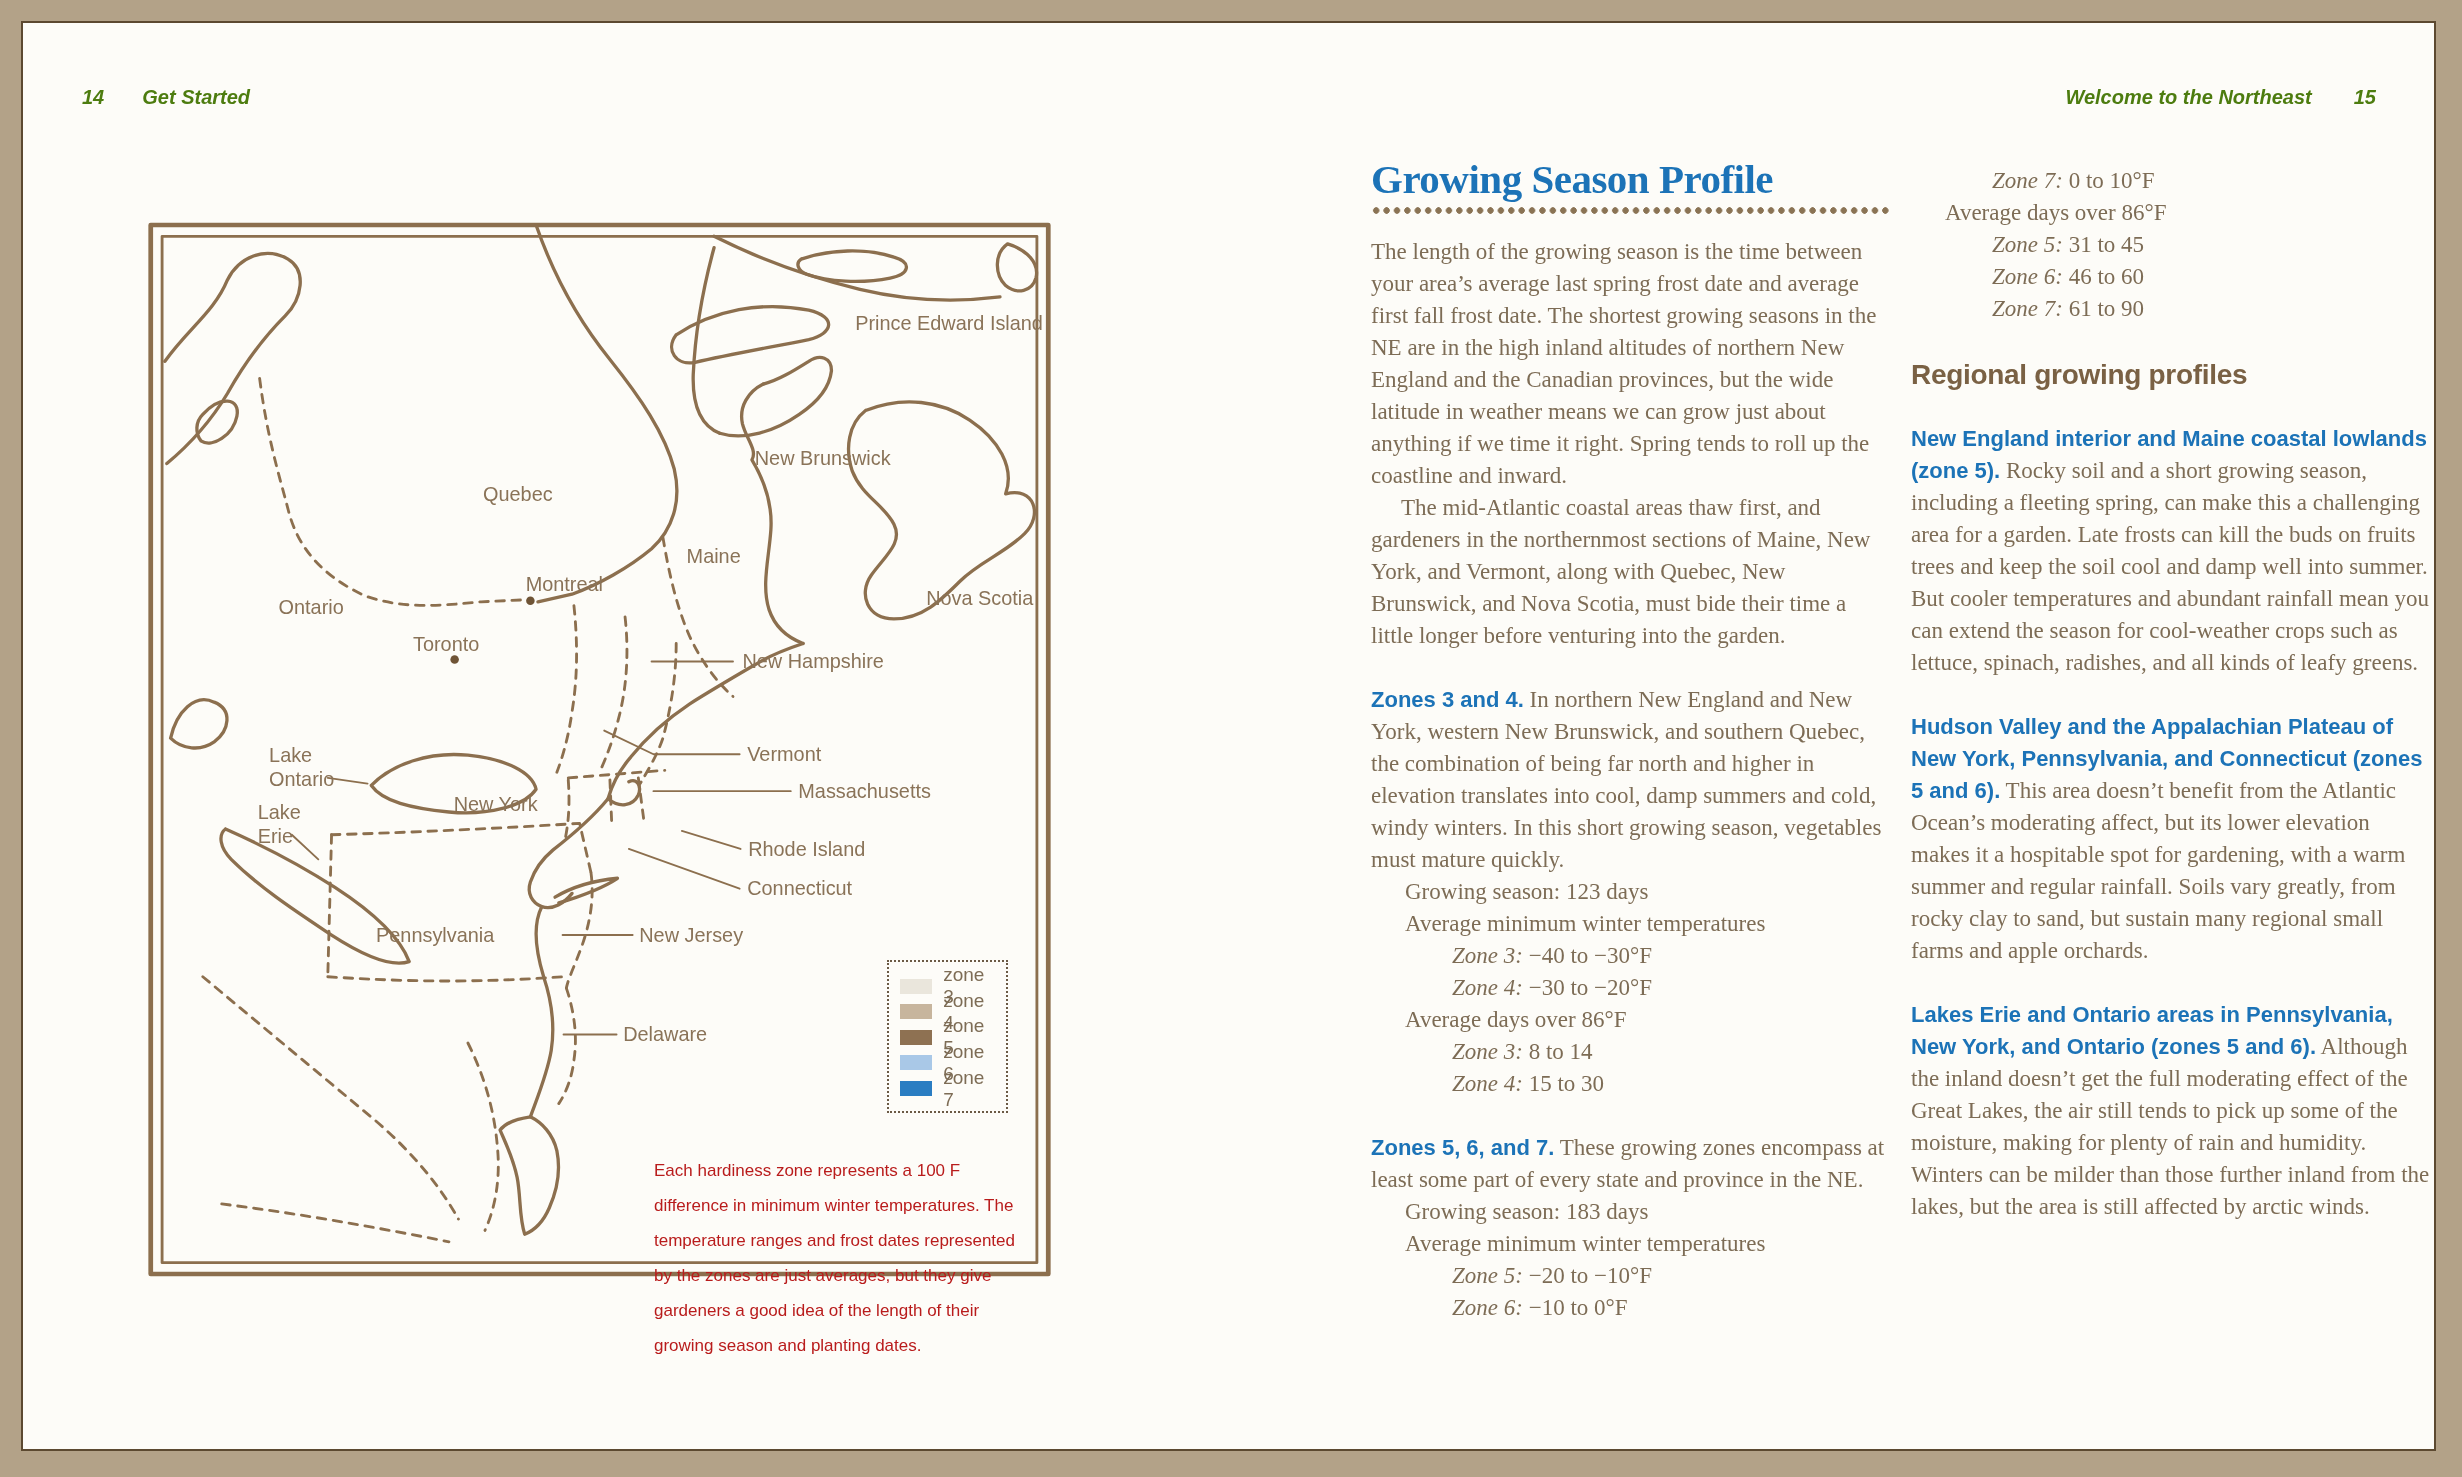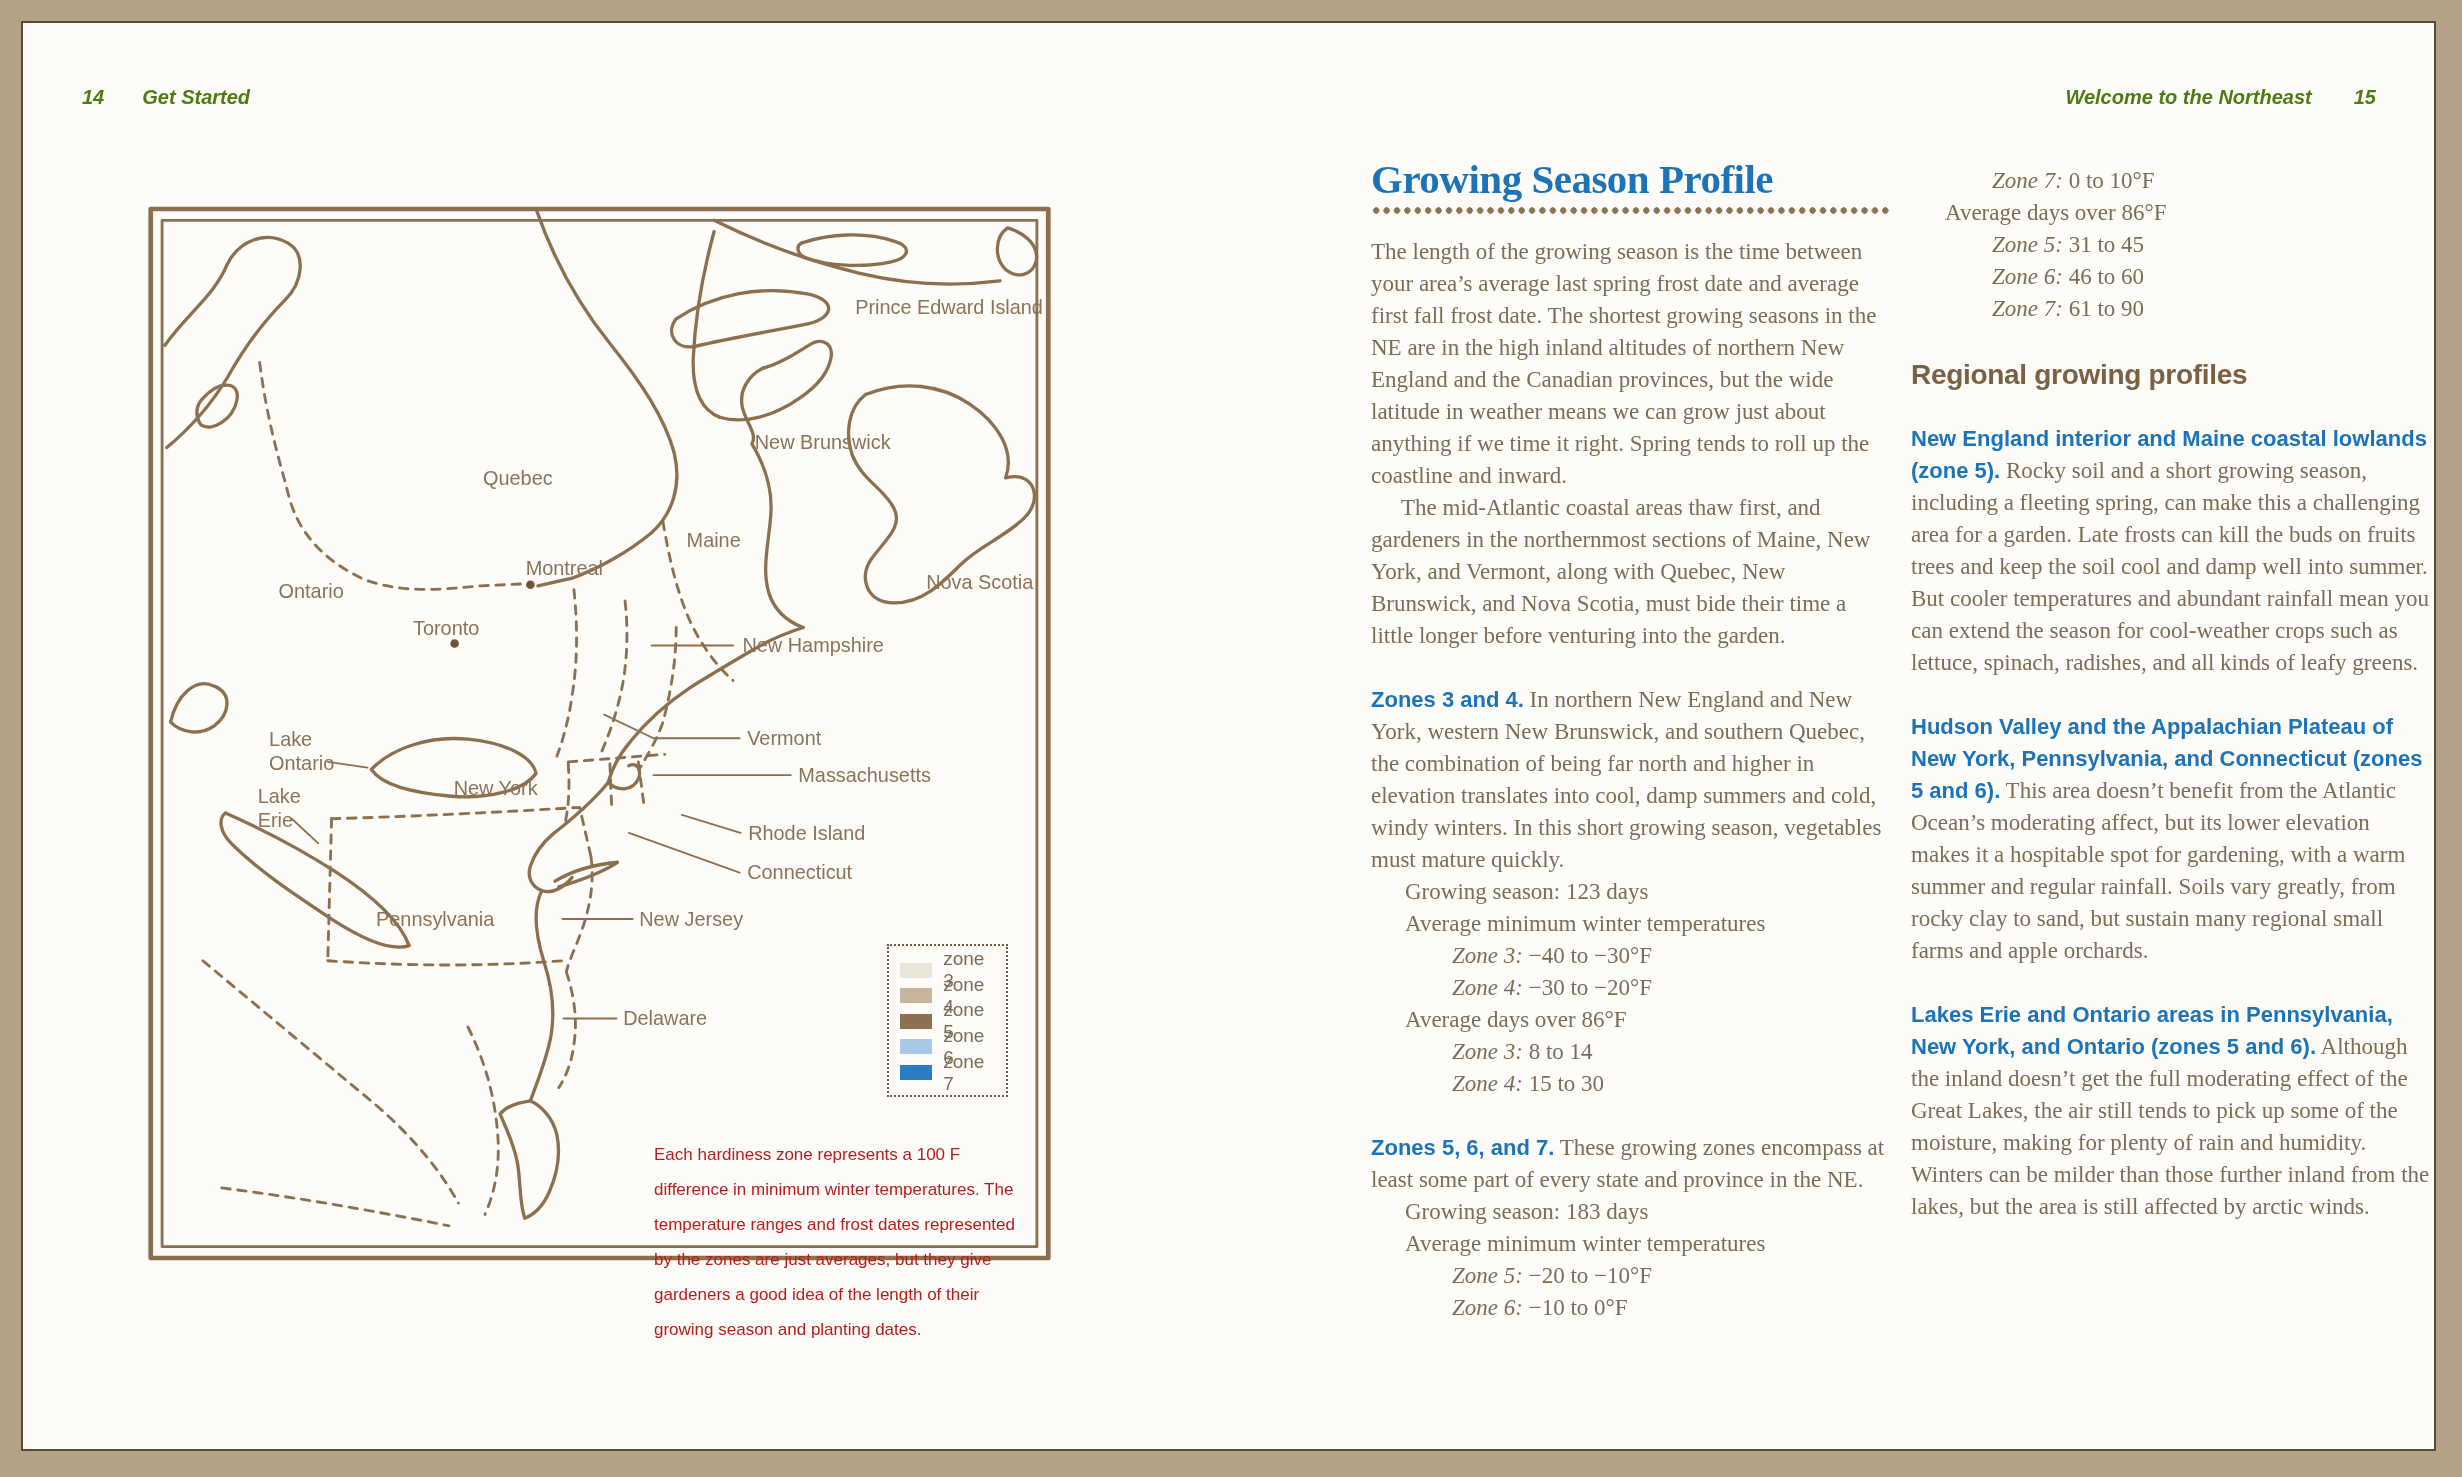--- a/index.html
+++ b/index.html
@@ -14,21 +14,21 @@
     background:#fdfcf8;border:2.8px solid #5c4930;box-sizing:border-box;
   }
   
   .runhead{
     position:absolute;top:63px;display:flex;align-items:baseline;
     color:#4d7c0f;font-weight:bold;font-style:italic;font-size:20px;
   }
   .runhead-left{left:59px;gap:38px;}
   .runhead-right{right:58px;gap:42px;}
   
-  .map-wrap{position:absolute;left:123px;top:180px;width:907px;height:1061px;}
+  .map-wrap{position:absolute;left:123px;top:196px;width:907px;height:1061px;}
   .map-wrap svg{position:absolute;left:0;top:0;}
   .map-label{font-family:"Liberation Sans",sans-serif;font-size:21px;fill:#8a7358;}
   .legend{
     position:absolute;left:741px;top:741px;width:121px;
     border:2.8px dotted #6b5a45;padding:11.4px 9.5px 9.5px 11.4px;box-sizing:border-box;
     background:#fdfcf8;
   }
   .lg-row{display:flex;align-items:center;gap:11px;height:25.6px;}
   .sw{width:34px;height:15px;display:inline-block;}
   .lg-label{font-size:19px;color:#7d6c55;}

